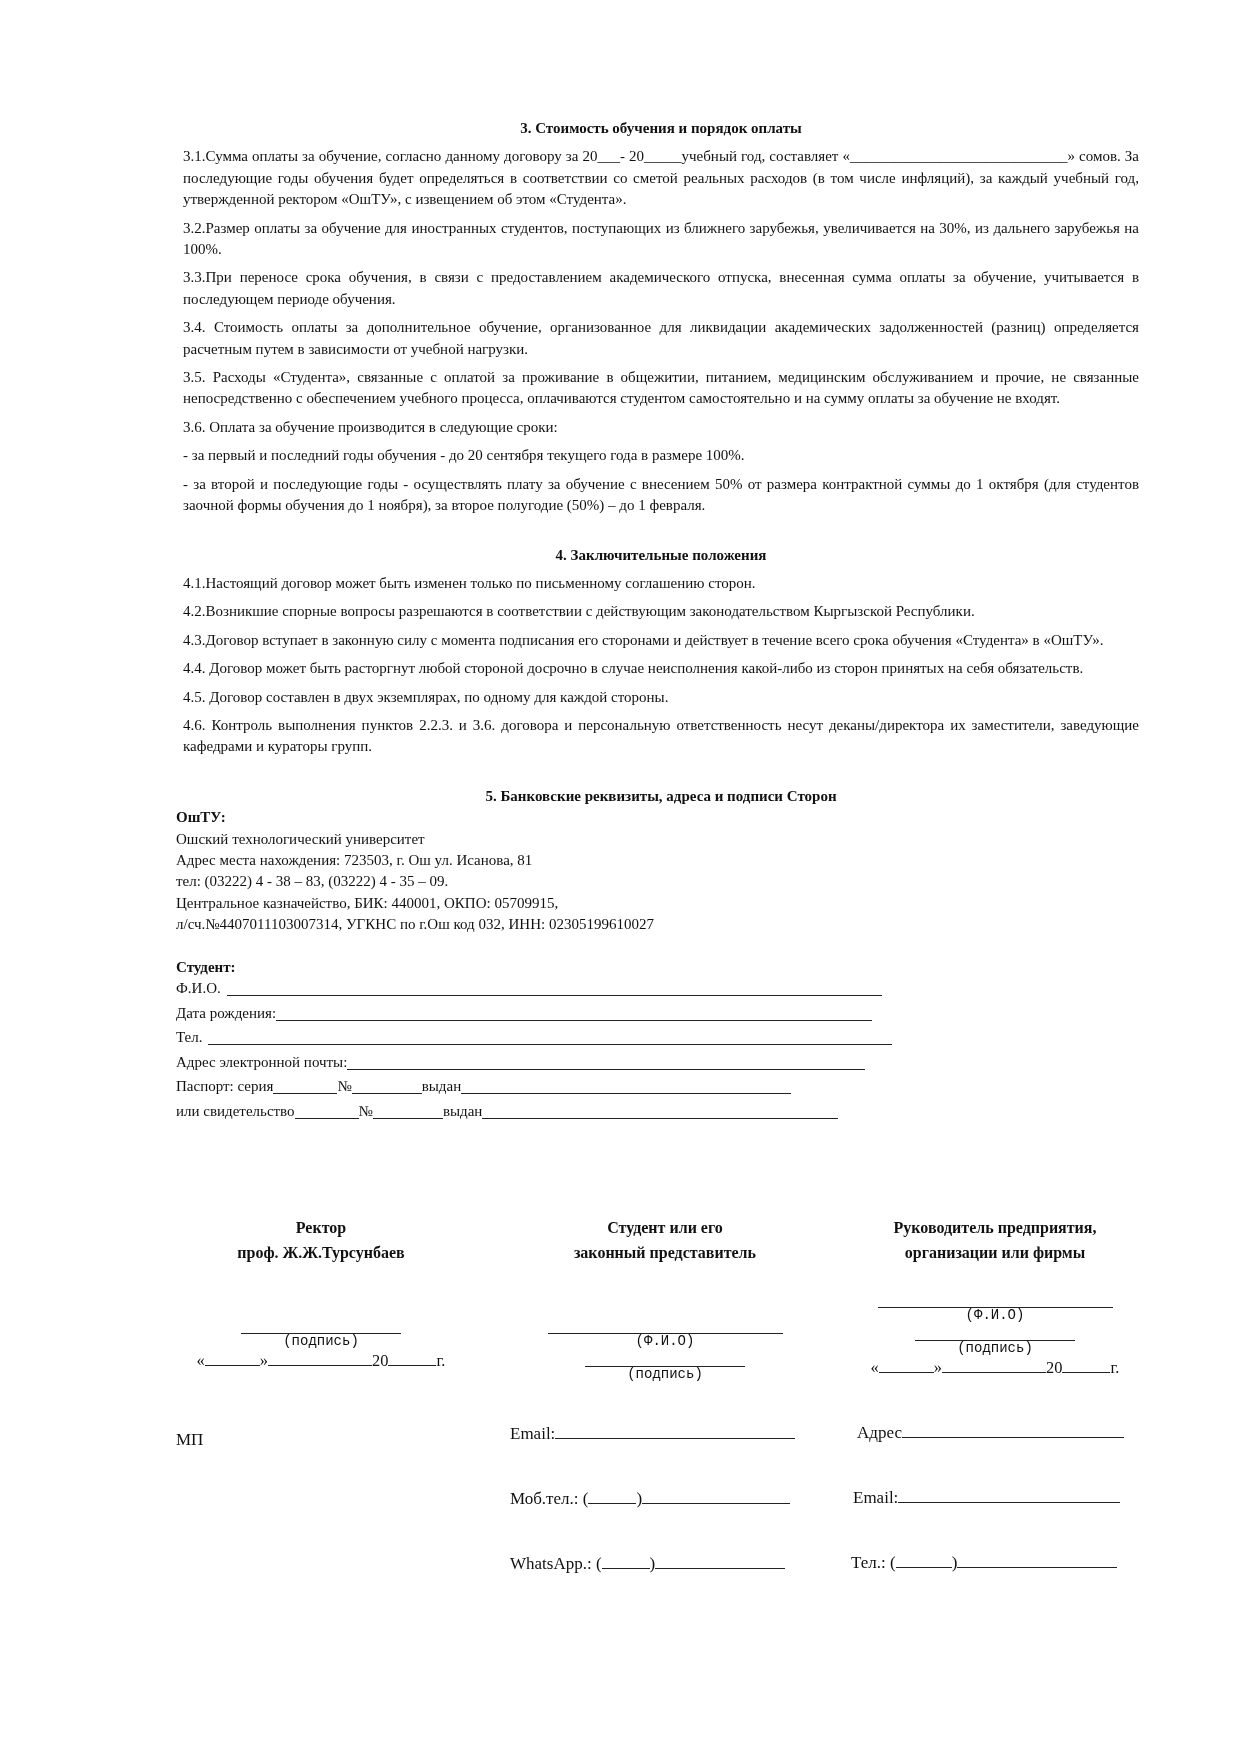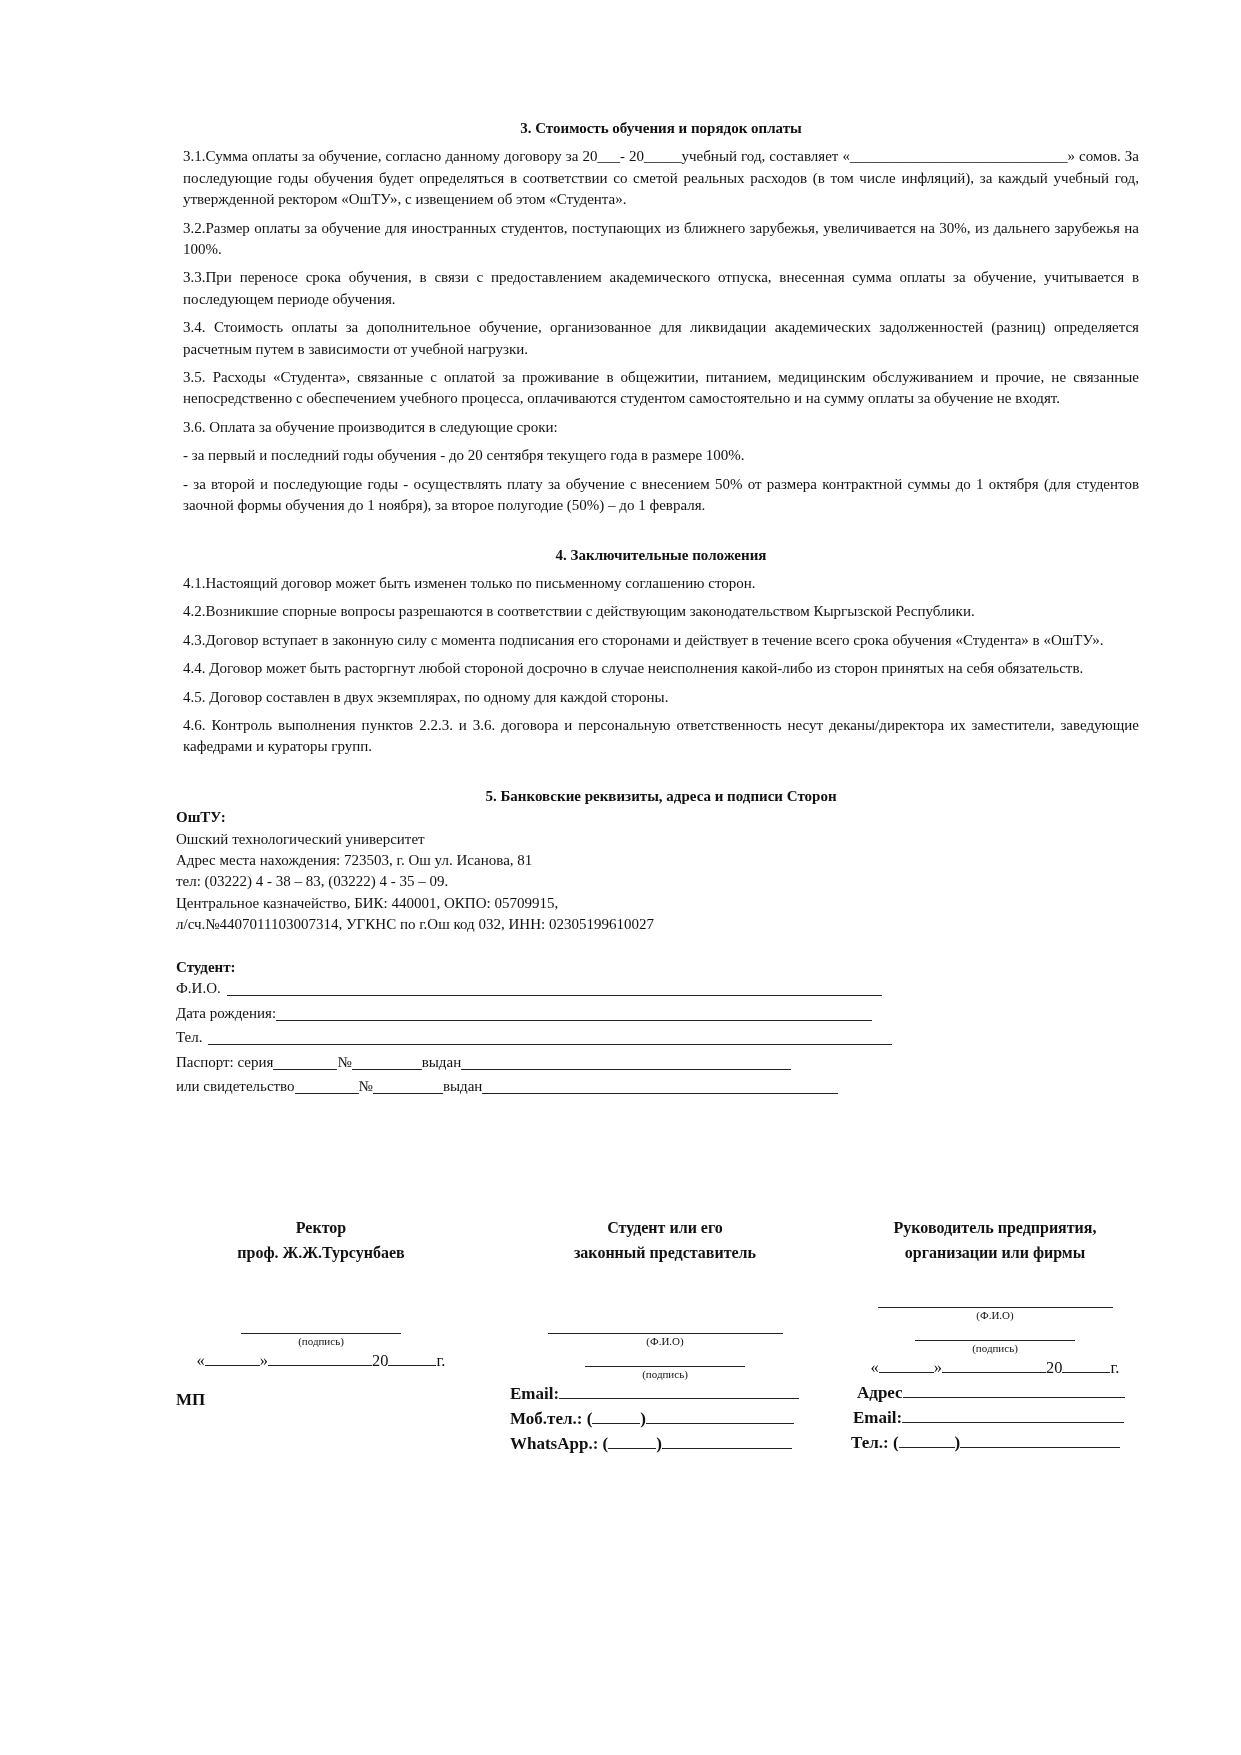--- a/index.html
+++ b/index.html
@@ -8,23 +8,23 @@
   .page { position: absolute; left: 176px; top: 118px; width: 970px; font-size: 15px; line-height: 21.4px; }
   .h { text-align: center; font-weight: bold; margin: 0; }
   .p { margin: 7px; text-align: justify; }
   .gap { height: 21px; }
   .bold { font-weight: bold; }
   .line { margin: 0; white-space: pre; }
   .line-row { display: flex; align-items: flex-start; margin: 0; height: 24.5px; }
   .u { display: inline-block; border-bottom: 1.2px solid #222; height: 17px; }
   .sig { position: absolute; top: 1215px; text-align: center; font-size: 16.4px; line-height: 24px; }
   .sig .title { font-weight: bold; font-size: 16px; line-height: 25px; }
-  .small { font-size: 11px; line-height: 14px; }
+  .small { font-size: 14px; line-height: 14px; font-family: Liberation Mono, monospace; }
   .sigline { display: block; margin: 0 auto; border-bottom: 1.2px solid #222; height: 18px; }
-  .bl { font-weight: bold; font-size: 17px; text-align: left; white-space: nowrap; line-height: 25px; }
+  .bl { font-weight: normal; font-size: 17px; text-align: left; white-space: nowrap; line-height: 25px; margin-top: 40px; }
 </style>
 </head>
 <body>
 
 <div class="page">
   <p class="h">3. Стоимость обучения и порядок оплаты</p>
   <p class="p">3.1.Сумма оплаты за обучение, согласно данному договору за 20___- 20_____учебный год, составляет «_____________________________» сомов. За последующие годы обучения будет определяться в соответствии со сметой реальных расходов (в том числе инфляций), за каждый учебный год, утвержденной ректором «ОшТУ», с извещением об этом «Студента».</p>
   <p class="p">3.2.Размер оплаты за обучение для иностранных студентов, поступающих из ближнего зарубежья, увеличивается на 30%, из дальнего зарубежья на 100%.</p>
   <p class="p">3.3.При переносе срока обучения, в связи с предоставлением академического отпуска, внесенная сумма оплаты за обучение, учитывается в последующем периоде обучения.</p>
   <p class="p">3.4. Стоимость оплаты за дополнительное обучение, организованное для ликвидации академических задолженностей (разниц) определяется расчетным путем в зависимости от учебной нагрузки.</p>
@@ -58,20 +58,24 @@
     <span>Ф.И.О.</span>
     <span class="u" style="width:655px;margin-left:6px"></span>
   </div>
   <div class="line-row">
     <span>Дата рождения:</span>
     <span class="u" style="width:596px"></span>
   </div>
   <div class="line-row">
     <span>Тел.</span>
     <span class="u" style="width:684px;margin-left:6px"></span>
+  </div>
+  <div class="line-row">
+    <span>Адрес электронной почты:</span>
+    <span class="u" style="width:518px"></span>
   </div>
   <div class="line-row">
     <span>Паспорт: серия</span>
     <span class="u" style="width:64px"></span>
     <span>№</span>
     <span class="u" style="width:70px"></span>
     <span>выдан</span>
     <span class="u" style="width:330px"></span>
   </div>
   <div class="line-row">

